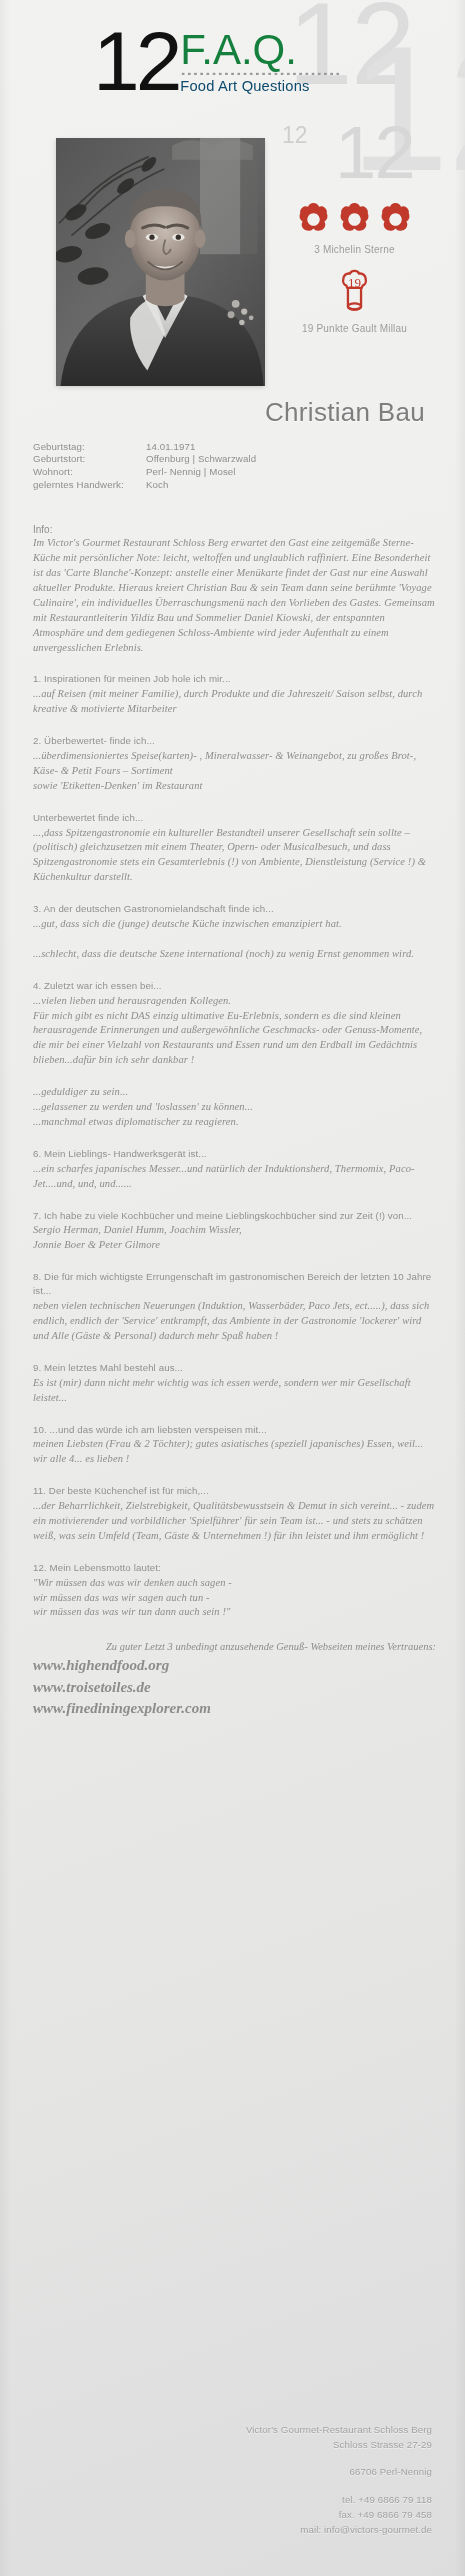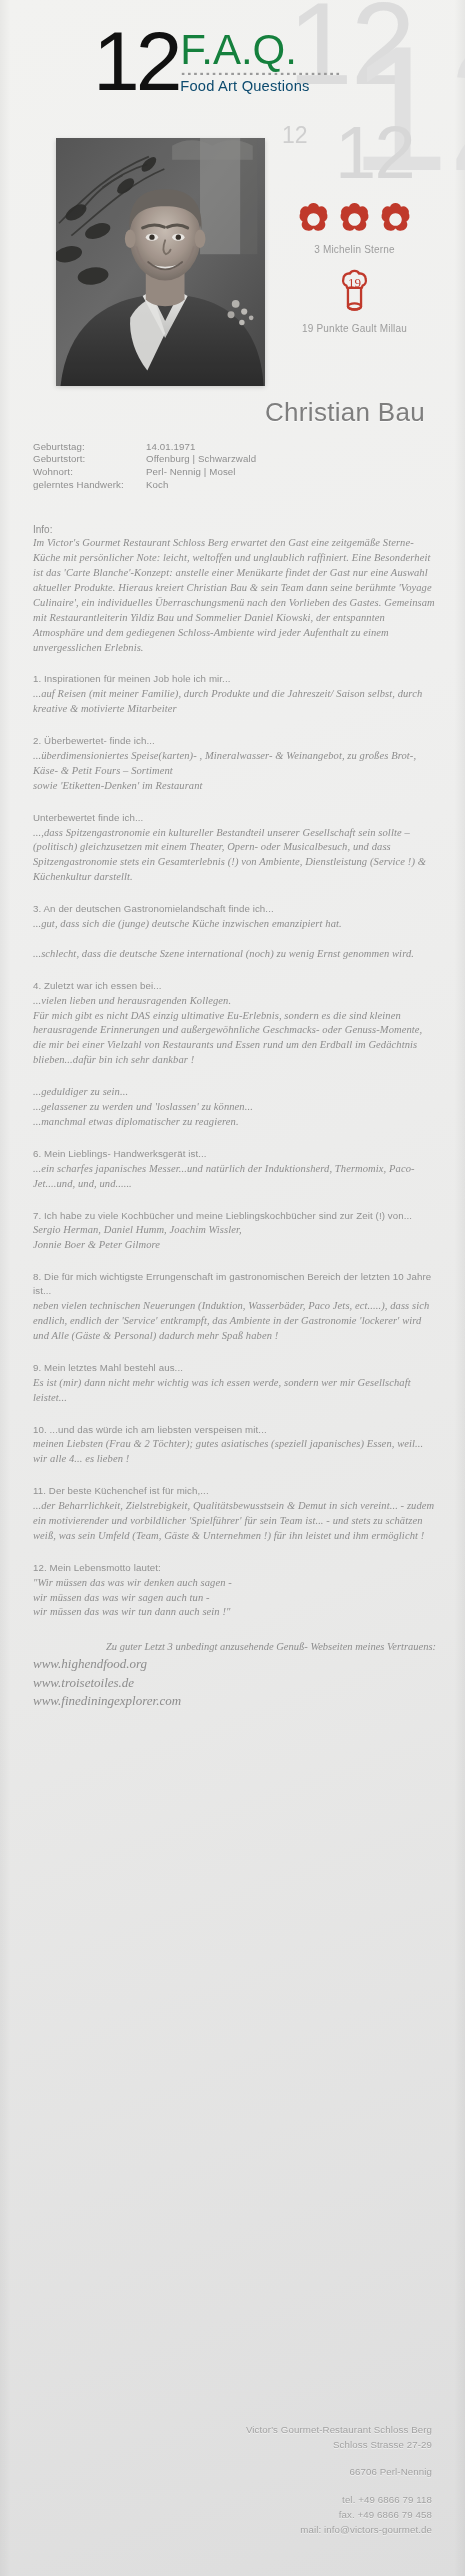--- a/index.html
+++ b/index.html
@@ -198,24 +198,25 @@
     font-size: 10.5px;
     line-height: 1.42;
     color: #8d8d8d;
     white-space: pre-line;
     text-align: right;
   }
   .link {
     display: block;
     font-family: "Liberation Serif", serif;
     font-style: italic;
-    font-size: 13px;
+    font-size: 15px;
     line-height: 1.42;
     color: #8d8d8d;
     text-decoration: none;
+    font-weight: bold;
   }
 
   
   .footer {
     position: absolute;
     right: 33px;
     bottom: 39px;
     text-align: right;
   }
   .footer-line {

